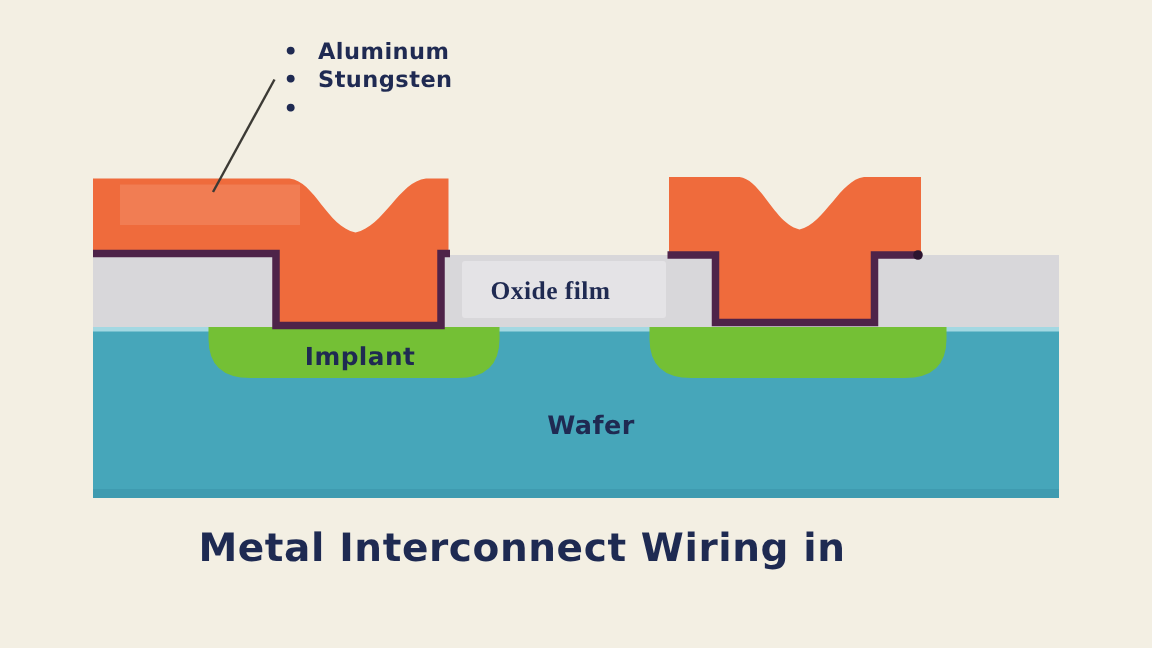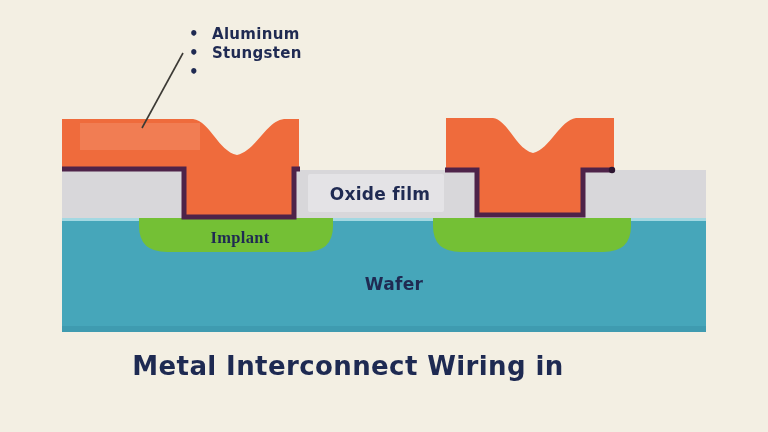--- a/index.html
+++ b/index.html
@@ -53,22 +53,22 @@
   }
 
   
   .layer-label {
     color: #1f2a52;
     font-weight: bold;
     text-align: center;
     letter-spacing: 0.3px;
     white-space: nowrap;
   }
-  .oxide-label   { left: 312px; top: 184px; width: 136px; font-size: 17px; }
-  .implant-label { left: 182px; top: 228px; width: 116px; font-size: 16.5px; font-family: Liberation Serif, serif; }
+  .oxide-label   { left: 299px; top: 184px; width: 136px; font-size: 17px; font-family: Liberation Serif, serif; }
+  .implant-label { left: 182px; top: 228px; width: 116px; font-size: 16.5px; }
   .wafer-label   { left: 331px; top: 274px; width: 126px; font-size: 17px; }
 
   
   .title-block {
     left: 0;
     top: 352px;
     width: 696px;
     text-align: center;
     color: #1e2a52;
     font-weight: bold;

